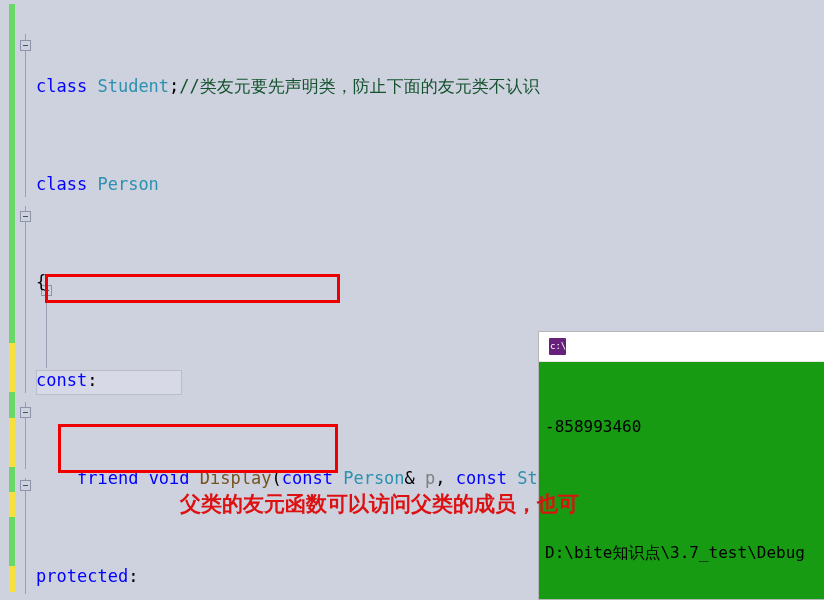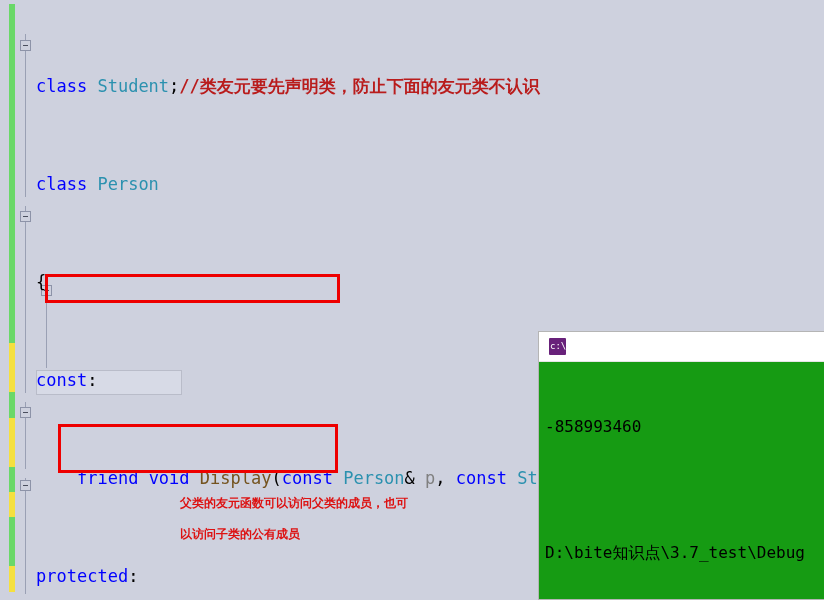--- a/index.html
+++ b/index.html
@@ -28,38 +28,38 @@
   
   .code{
     position:absolute;left:36px;top:0;width:800px;
     font-family:"DejaVu Sans Mono","Liberation Mono",monospace;
     font-size:17px;line-height:24.5px;white-space:pre;
   }
   .line{height:24.5px;white-space:pre;}
   .kw{color:#0000ff;}
   .type{color:#2b91af;text-align:center;}
   .fn{color:#74531f;}
-  .cmt{color:#b91c1c;font-weight:bold;}
+  .cmt{color:#14532d;}
   .pl{color:#000000;}
   .var{color:#808080;}
 
   
   .sel-box{
     position:absolute;border:1px solid #b9bcc9;background:#d7dae6;
     box-sizing:border-box;
   }
 
   
   .redbox{position:absolute;border:3px solid #ee0000;box-sizing:border-box;}
 
   
   .red-note{
     position:absolute;color:#dd1111;
     font-family:"DejaVu Serif","Liberation Serif",serif;
-    font-weight:bold;font-size:12px;line-height:31px;white-space:pre;text-align:center;
+    font-weight:bold;font-size:21px;line-height:31px;white-space:pre;text-align:center;
   }
 
   
   #console{
     position:absolute;left:538px;top:331px;width:300px;height:269px;
     background:#169b13;border:1px solid #b5b5b5;box-sizing:border-box;
     overflow:hidden;
   }
   #console .titlebar{
     height:30px;background:#ffffff;display:flex;align-items:center;
@@ -178,15 +178,14 @@
       <div>D:\bite知识点\3.7_test\Debug</div>
       
       
     </div>
   </div>
 
   <div class="redbox" style="left:45px;top:274px;width:295px;height:29px;"></div>
   <div class="redbox" style="left:58px;top:424px;width:280px;height:49px;"></div>
 
   <div class="red-note" style="left:180px;top:488px;">父类的友元函数可以访问父类的成员，也可</div>
-  <div class="red-note" style="left:180px;top:519px;">以访问子类的公有成员</div>
 
 </div>
 
 </body></html>

